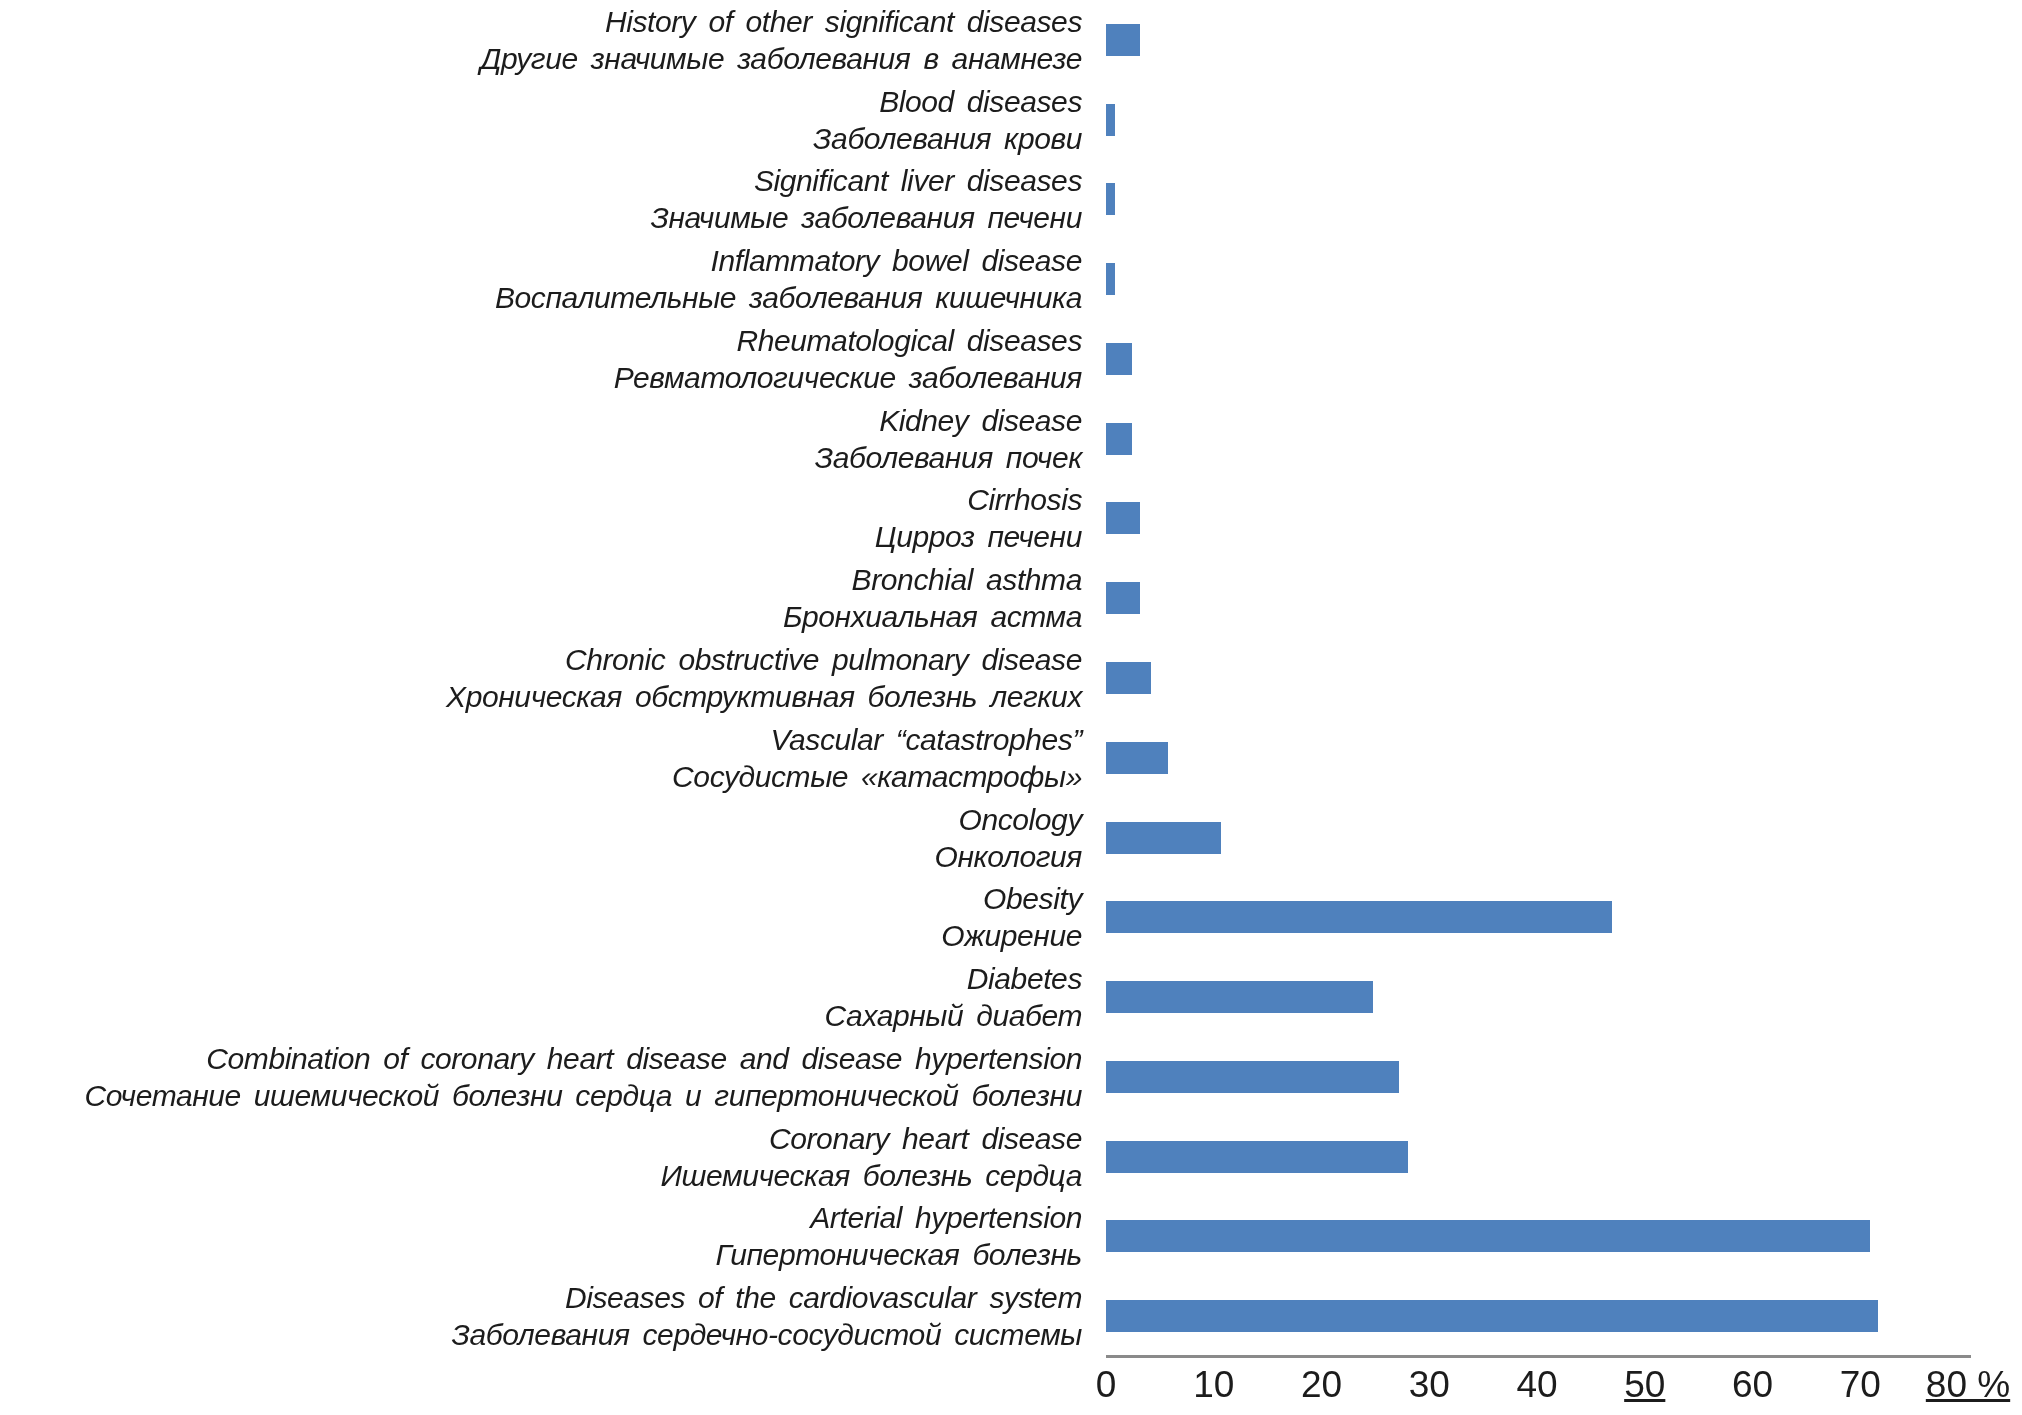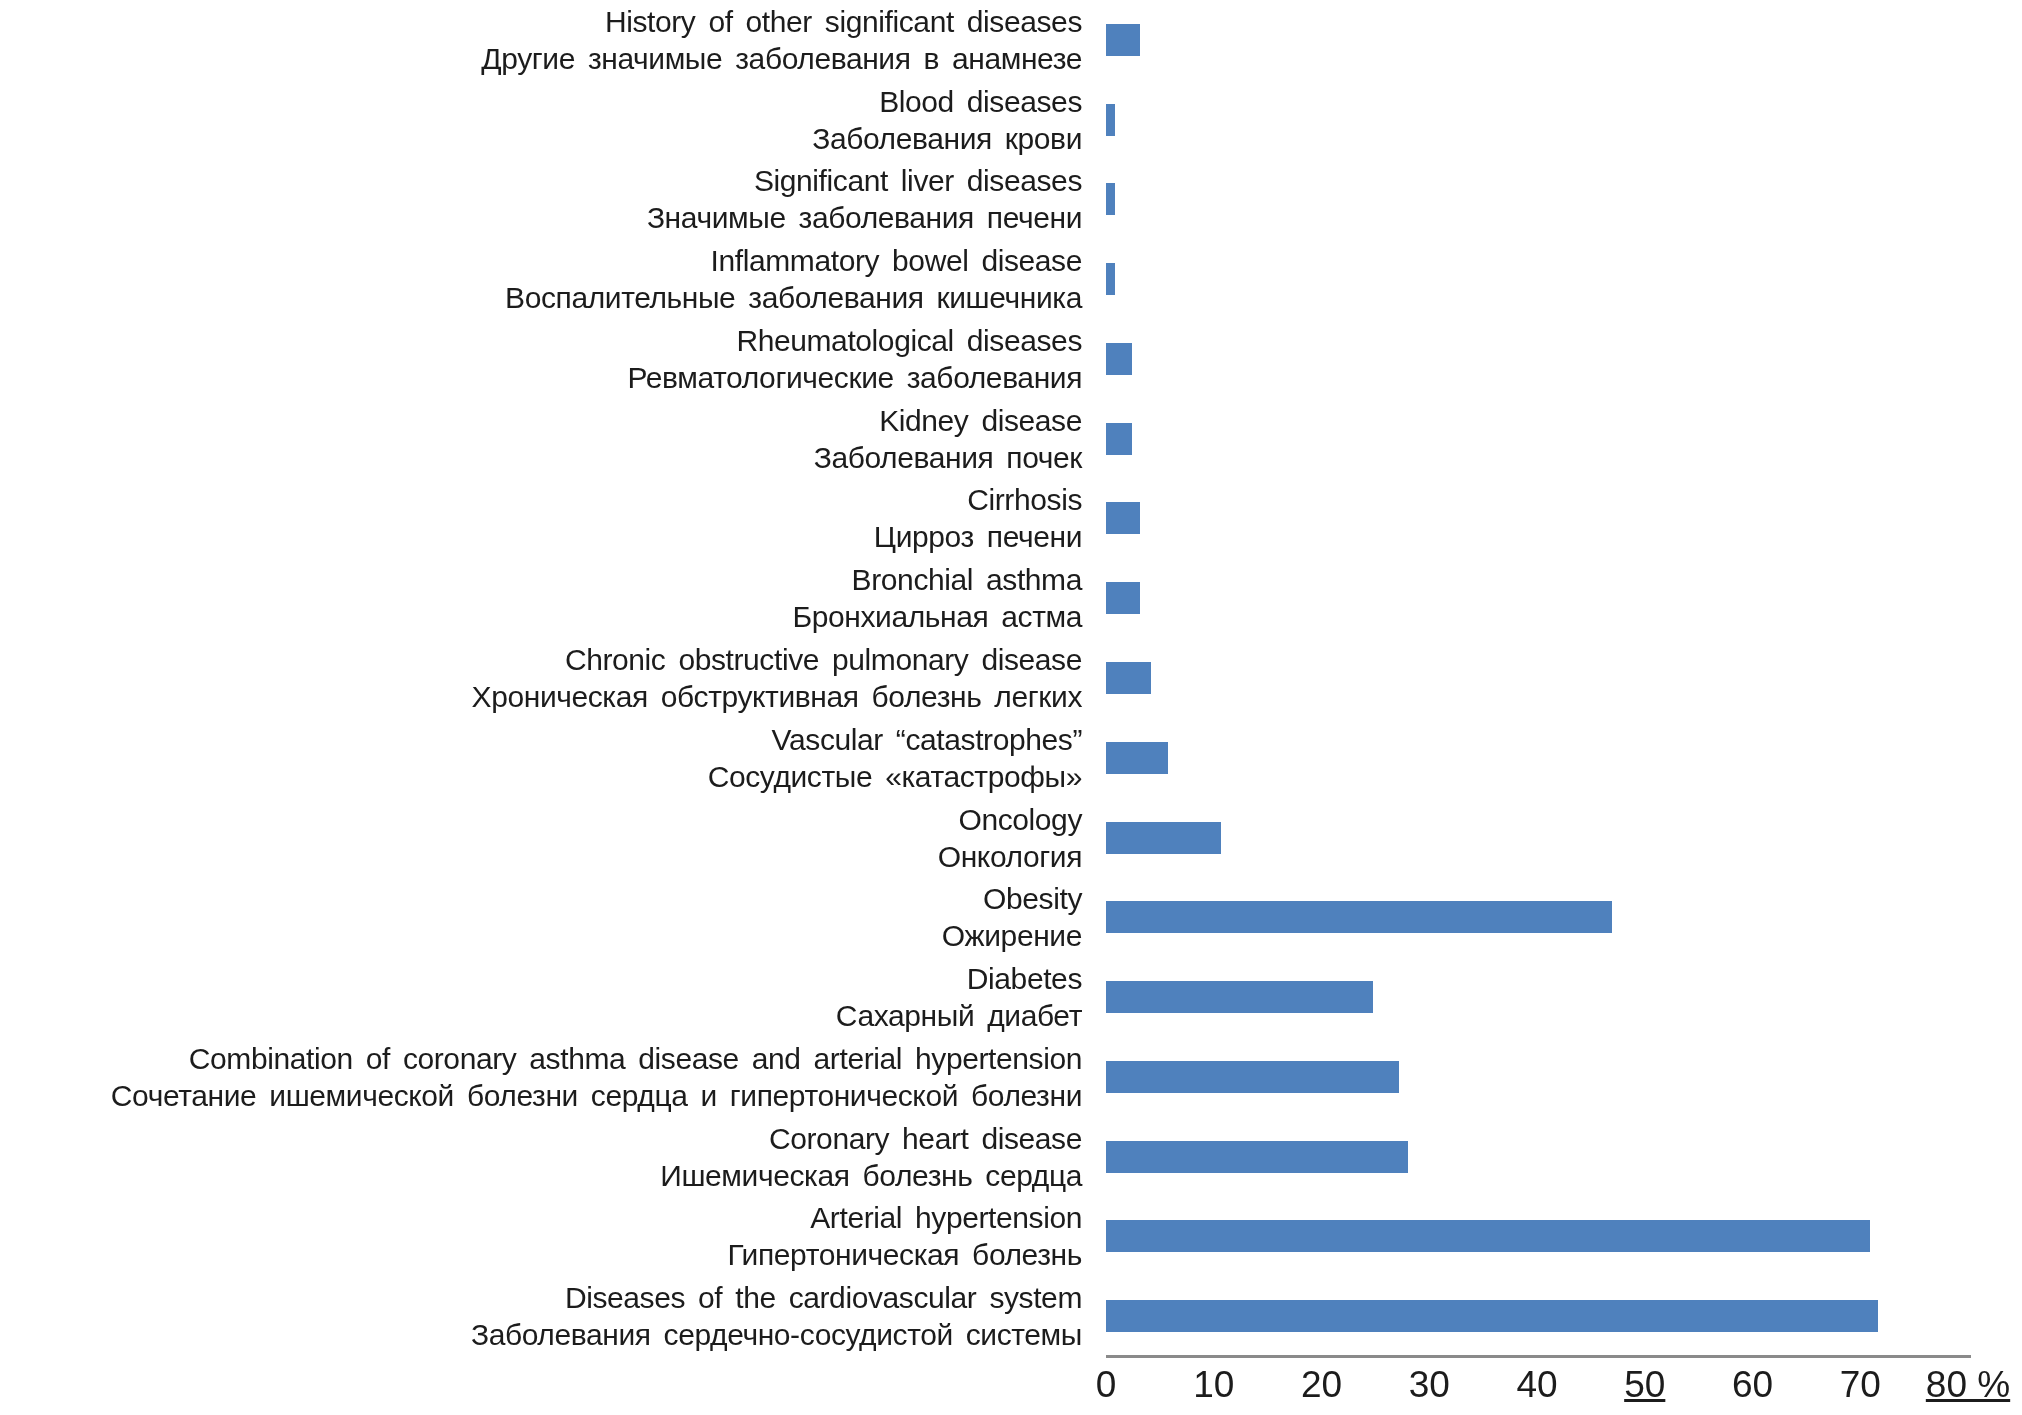--- a/index.html
+++ b/index.html
@@ -37,20 +37,21 @@
     flex: 0 0 auto;
     display: flex;
     flex-direction: column;
     justify-content: center;
     text-align: right;
     font-size: 30px;
     line-height: 37px;
     letter-spacing: -0.4px;
     word-spacing: 5px;
     white-space: nowrap;
+    font-style: italic;
   }
   .bar-track {
     flex: 1 1 auto;
     position: relative;
     display: flex;
     align-items: center;
   }
   .bar {
     height: 32px;
     min-width: 0;
@@ -234,21 +235,21 @@
       <div class="label-en">Diabetes</div>
       <div class="label-ru">Сахарный диабет</div>
     </div>
     <div class="bar-track">
       <div class="bar" style="width: 29.125%; background: rgb(79, 129, 189);"></div>
     </div>
   </div>
 
   <div class="row">
     <div class="label-cell">
-      <div class="label-en">Combination of coronary asthma disease and arterial hypertension</div>
+      <div class="label-en">Combination of coronary heart disease and disease hypertension</div>
       <div class="label-ru">Сочетание ишемической болезни сердца и гипертонической болезни</div>
     </div>
     <div class="bar-track">
       <div class="bar" style="width: 32%; background: rgb(79, 129, 189);"></div>
     </div>
   </div>
 
   <div class="row">
     <div class="label-cell">
       <div class="label-en">Coronary heart disease</div>

